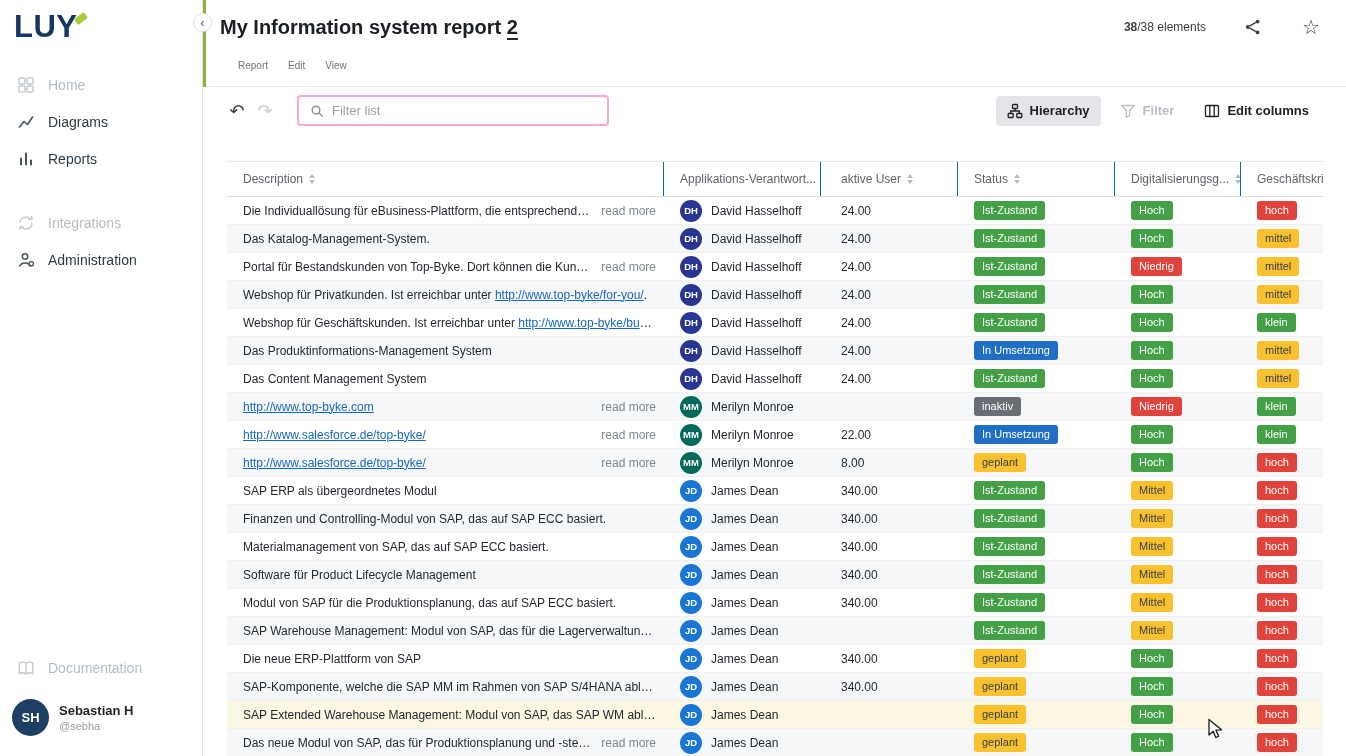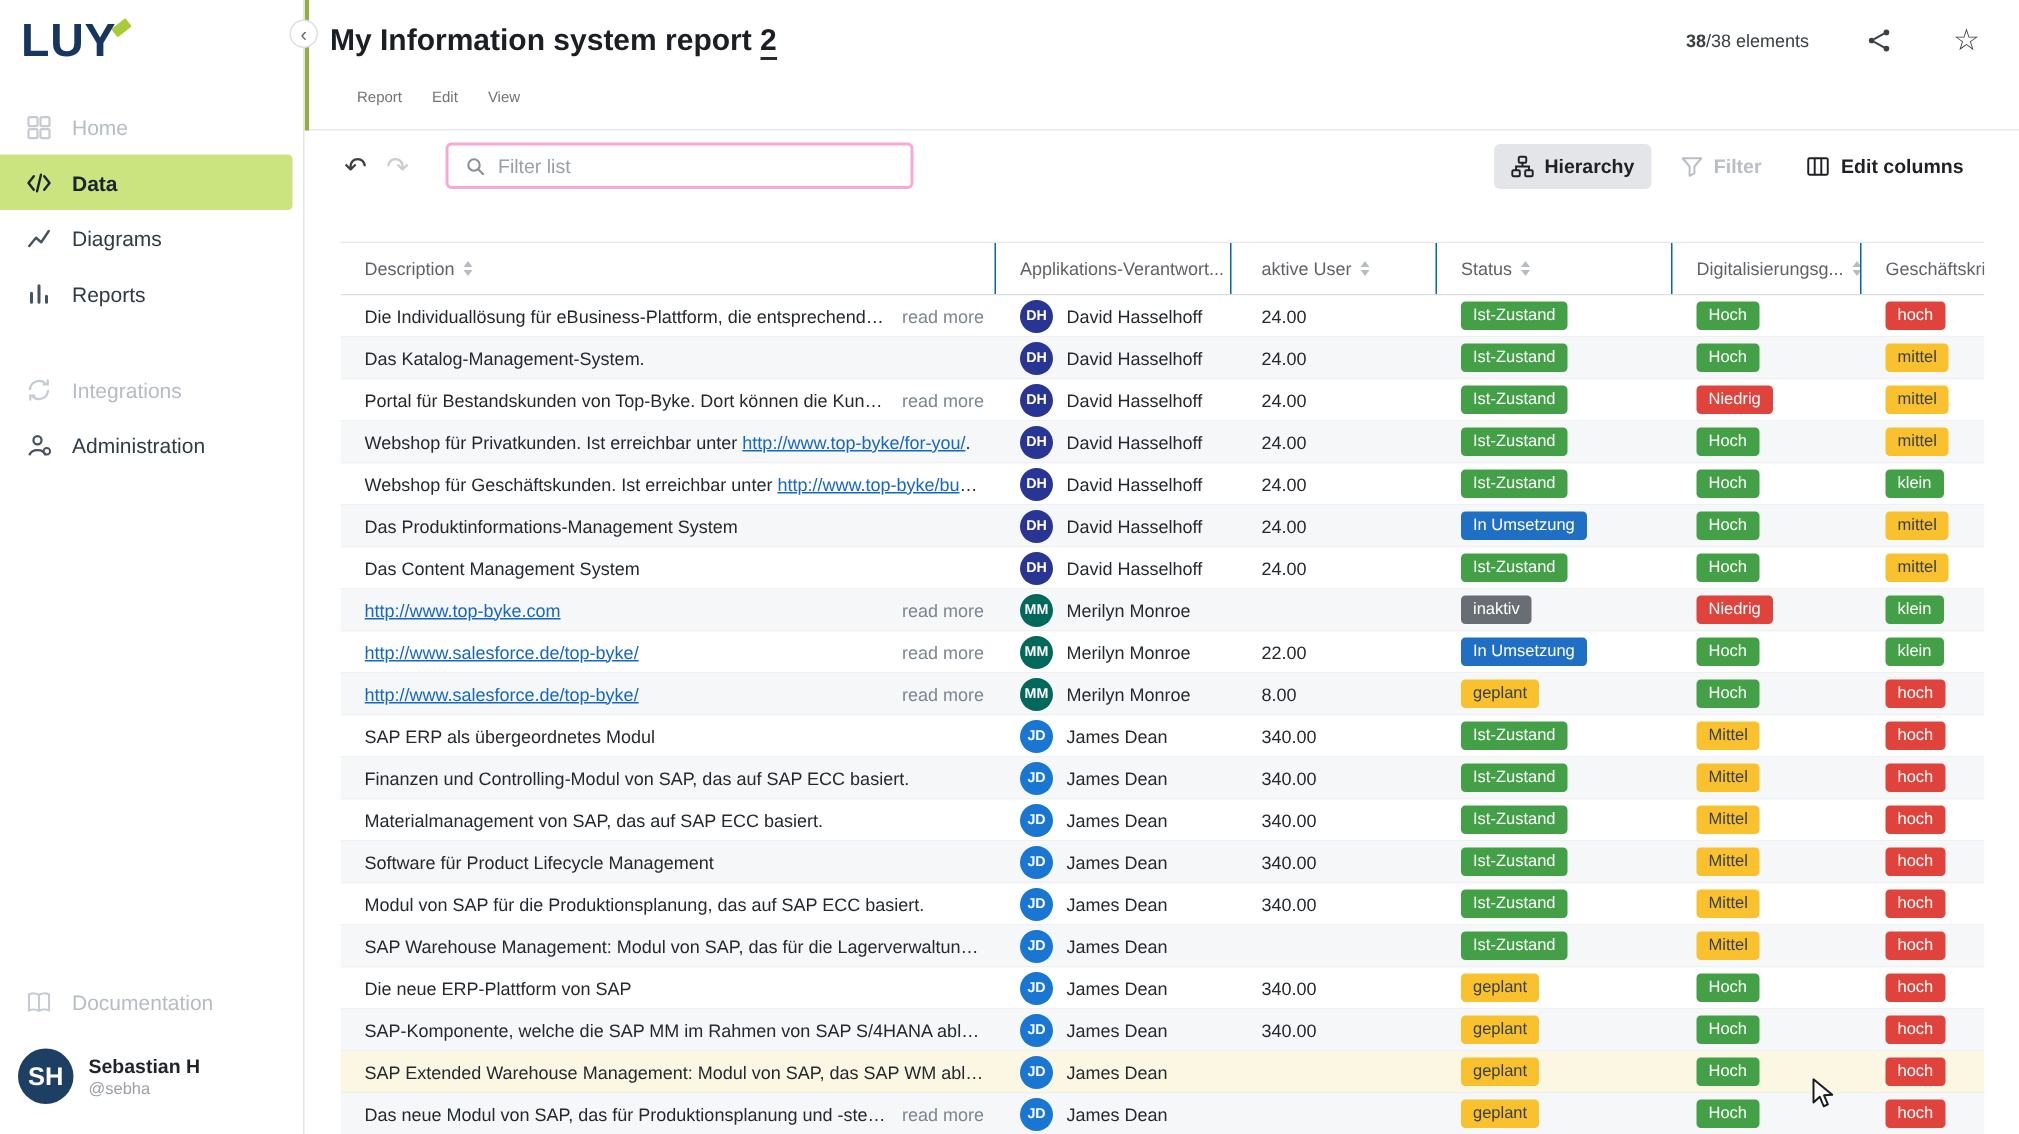--- a/index.html
+++ b/index.html
@@ -17,21 +17,21 @@
   .nav-item { height: 37px; display: flex; align-items: center; gap: 13px; padding: 0 17px; font-size: 14px; color: #2e3a45; cursor: pointer; }
   .nav-item .nicon { width: 18px; height: 18px; color: #46535e; flex: none; }
   .nav-item.active { background: #cbe480; font-weight: bold; color: #1b2530; border-radius: 0 3px 3px 0; margin-right: 7px; }
   .nav-item.active .nicon { color: #1b2530; }
   .nav-item.disabled { color: #b6bcc3; }
   .nav-item.disabled .nicon { color: #c6cbd1; }
   .nav-gap { height: 27px; }
   .bottom { margin-top: auto; }
   .bottom .nav-item { height: 34px; }
   .user { display: flex; align-items: center; gap: 10px; padding: 14px 16px 20px 12px; cursor: pointer; }
-  .user-avatar { width: 37px; height: 37px; border-radius: 50%; background: #1d3f63; color: #fff; font-size: 17px; font-weight: bold; display: flex; align-items: center; justify-content: center; flex: none; }
+  .user-avatar { width: 37px; height: 37px; border-radius: 50%; background: #1d3f63; color: #fff; font-size: 13px; font-weight: bold; display: flex; align-items: center; justify-content: center; flex: none; }
   .user-name { font-size: 13px; font-weight: bold; color: #1f2328; }
   .user-handle { font-size: 11px; color: #9aa0a6; margin-top: 2px; }
 
   
   .main { flex: 1; display: flex; flex-direction: column; position: relative; min-width: 0; }
   .accent-bar { position: absolute; left: 0; top: 0; width: 3px; height: 87px; background: #8fb03e; }
   .page-header { border-bottom: 1px solid #e8eaec; padding: 10px 24px 0 17px; }
   .title-row { display: flex; align-items: center; height: 34px; }
   .page-title { font-size: 20px; font-weight: bold; color: #1b1f23; cursor: text; }
   .title-suffix { border-bottom: 2px solid #2b2b2b; }
@@ -104,26 +104,20 @@
     <nav class="nav">
       <div class="nav-item disabled">
         <svg class="nicon" viewBox="0 0 18 18" fill="none" stroke="currentColor" stroke-width="1.5">
             <rect x="2" y="2" width="6" height="6" rx="1"></rect>
             <rect x="10" y="2" width="6" height="6" rx="1"></rect>
             <rect x="2" y="10" width="6" height="6" rx="1"></rect>
             <rect x="10" y="10" width="6" height="6" rx="1"></rect>
           </svg>
         <span>Home</span>
       </div>
-      <div class="nav-item active">
-        <svg class="nicon" viewBox="0 0 18 18" fill="none" stroke="currentColor" stroke-width="1.6" stroke-linecap="round" stroke-linejoin="round">
-            <path d="M5.5 4.5 L2 9 L5.5 13.5 M12.5 4.5 L16 9 L12.5 13.5 M10.3 3.5 L7.7 14.5"></path>
-          </svg>
-        <span>Data</span>
-      </div>
       <div class="nav-item">
         <svg class="nicon" viewBox="0 0 18 18" fill="none" stroke="currentColor" stroke-width="1.6" stroke-linecap="round" stroke-linejoin="round">
             <path d="M2.5 14 L7 8.5 L10.5 11.5 L15.5 4"></path>
           </svg>
         <span>Diagrams</span>
       </div>
       <div class="nav-item">
         <svg class="nicon" viewBox="0 0 18 18" fill="none" stroke="currentColor" stroke-width="2" stroke-linecap="round">
             <path d="M4 14.5 V8.5 M9 14.5 V3.5 M14 14.5 V10.5"></path>
           </svg>

